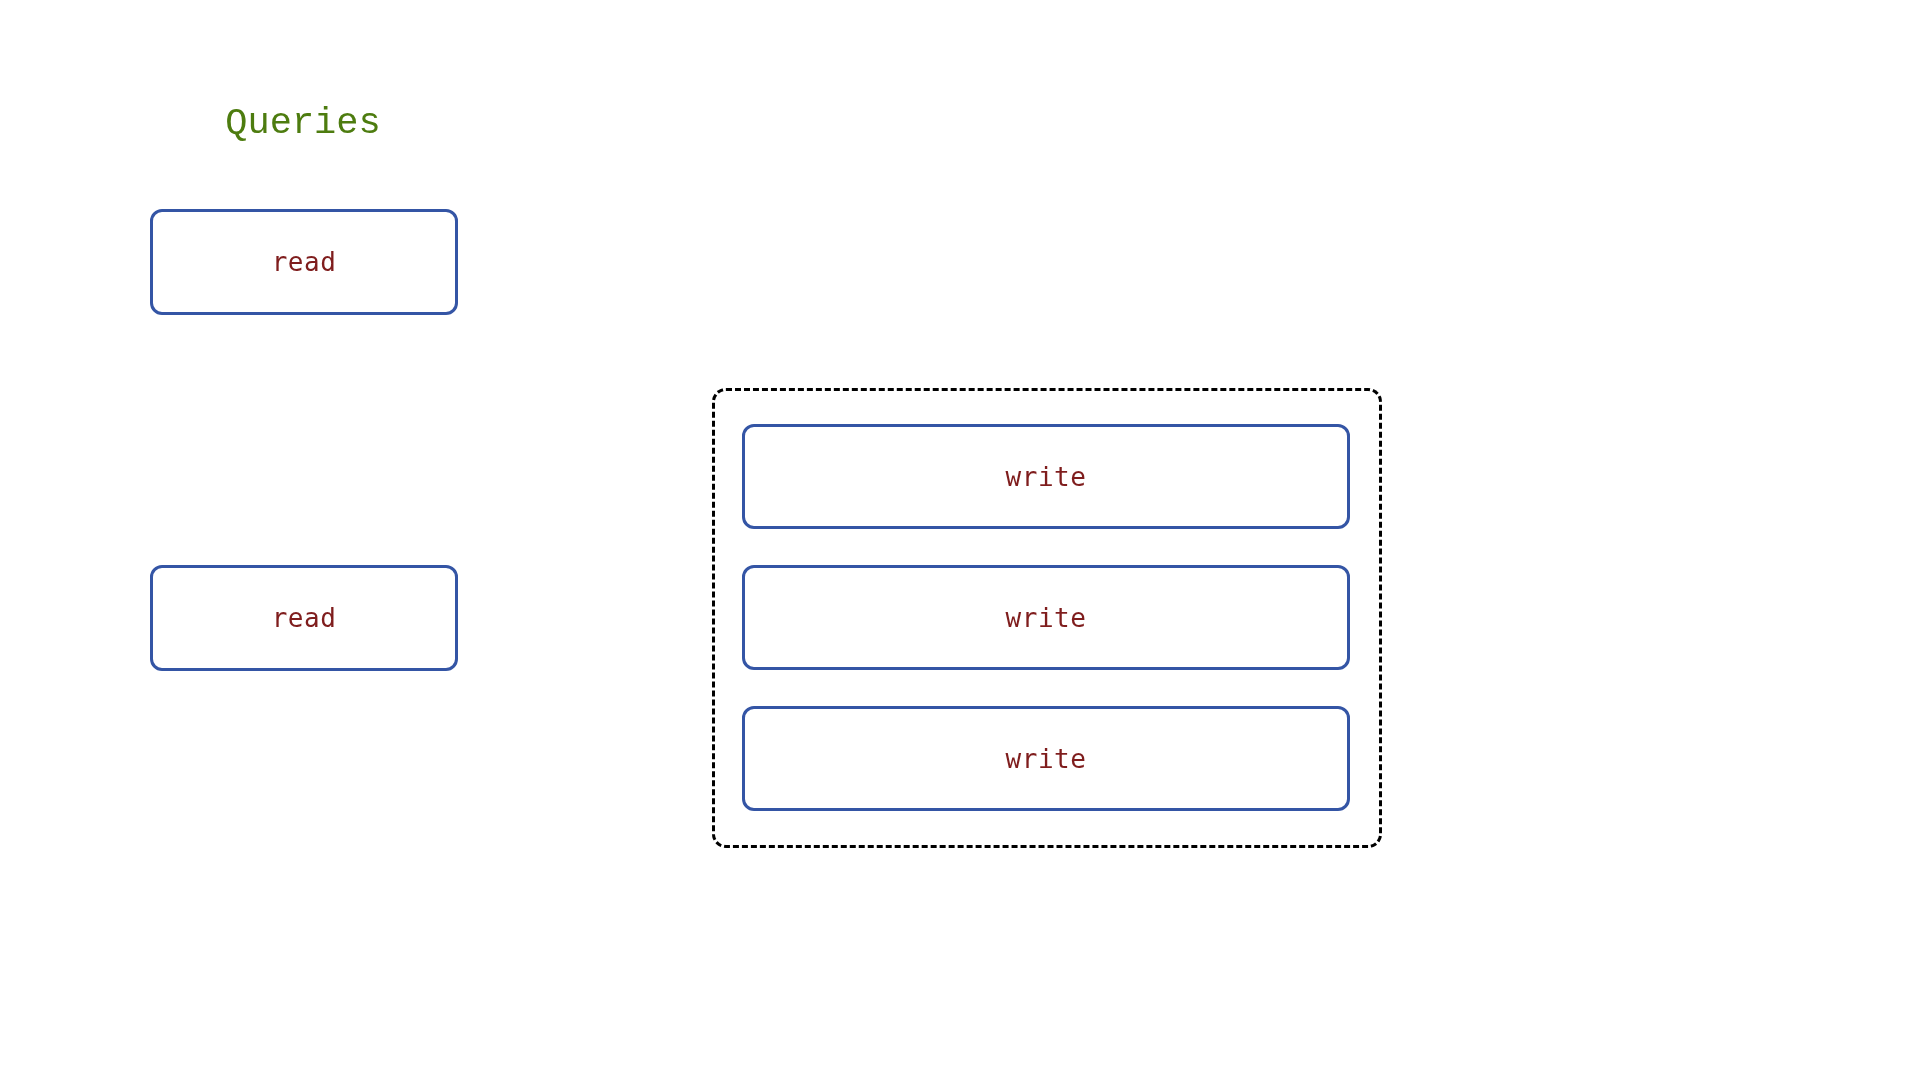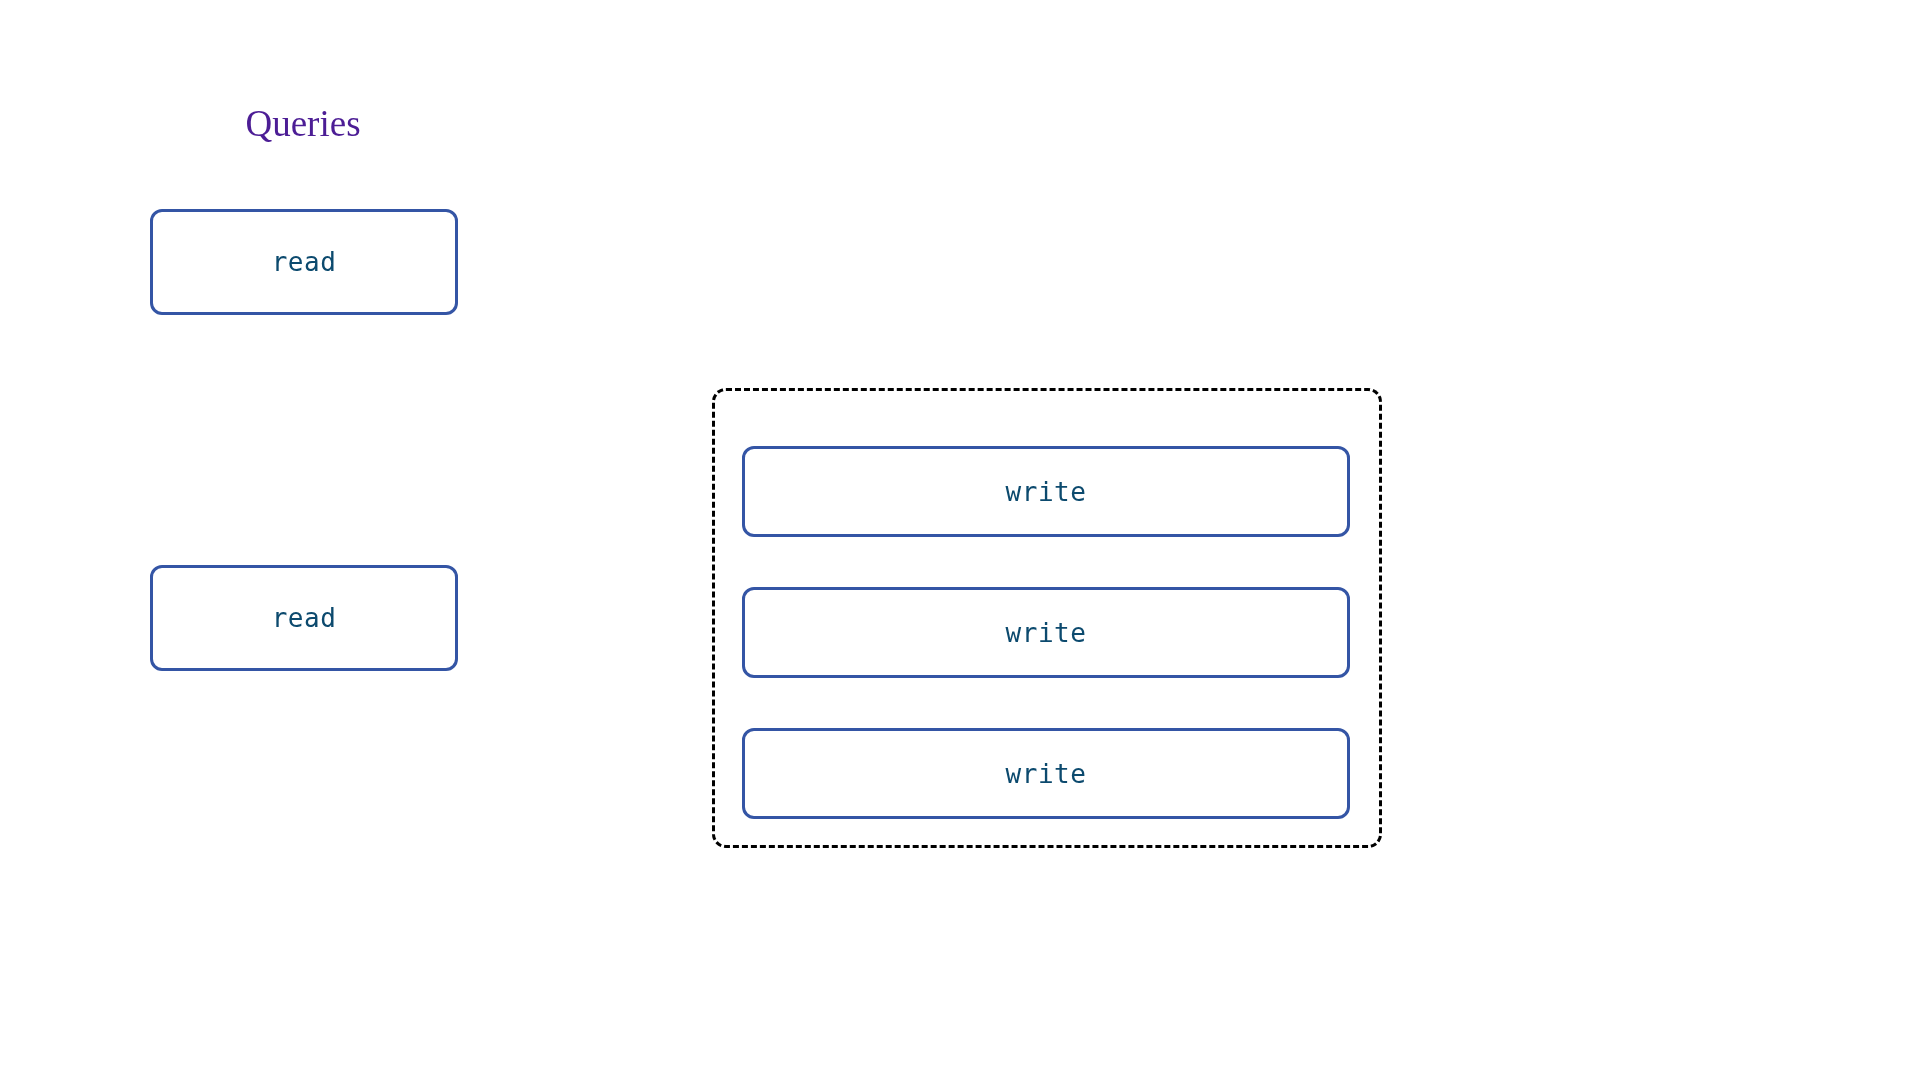--- a/index.html
+++ b/index.html
@@ -17,24 +17,24 @@
   #canvas {
     position: relative;
     width: 1920px;
     height: 1080px;
     background: #ffffff;
   }
 
   
   .column-title {
     position: absolute;
-    font-family: Liberation Serif, serif;
+    font-family: Liberation Mono, monospace;
     font-size: 37px;
     font-weight: 400;
-    color: #4c1d95;
+    color: #4d7c0f;
     letter-spacing: 0px;
     white-space: nowrap;
     text-align: center;
     transform: translateX(-50%);
     line-height: 1;
   }
   #title-queries { left: 303px; top: 105px; }
   #title-pool    { left: 1046px; top: 105px; }
 
   
@@ -45,21 +45,21 @@
     border: 3px solid #3455a5;
     border-radius: 12px;
     display: flex;
     align-items: center;
     justify-content: center;
   }
   .node-label {
     font-family: "DejaVu Sans Mono", "Liberation Mono", monospace;
     font-size: 26px;
     font-weight: 400;
-    color: #0c4a6e;
+    color: #7f1d1d;
     line-height: 1;
     white-space: nowrap;
     letter-spacing: 0.5px;
   }
 
   
   .read-box {
     left: 150px;
     width: 308px;
     height: 106px;
@@ -77,22 +77,21 @@
     height: 460px;
     border: 3px dashed #000000;
     border-radius: 14px;
     background: transparent;
   }
 
   
   .write-box {
     left: 742px;
     width: 608px;
-    height: 91px;
-    margin-top: 22px;
+    height: 105px;
   }
   #write-box-0 { top: 424px; }
   #write-box-1 { top: 565px; }
   #write-box-2 { top: 706px; }
 </style>
 </head>
 <body>
 
 <div id="canvas">
 

